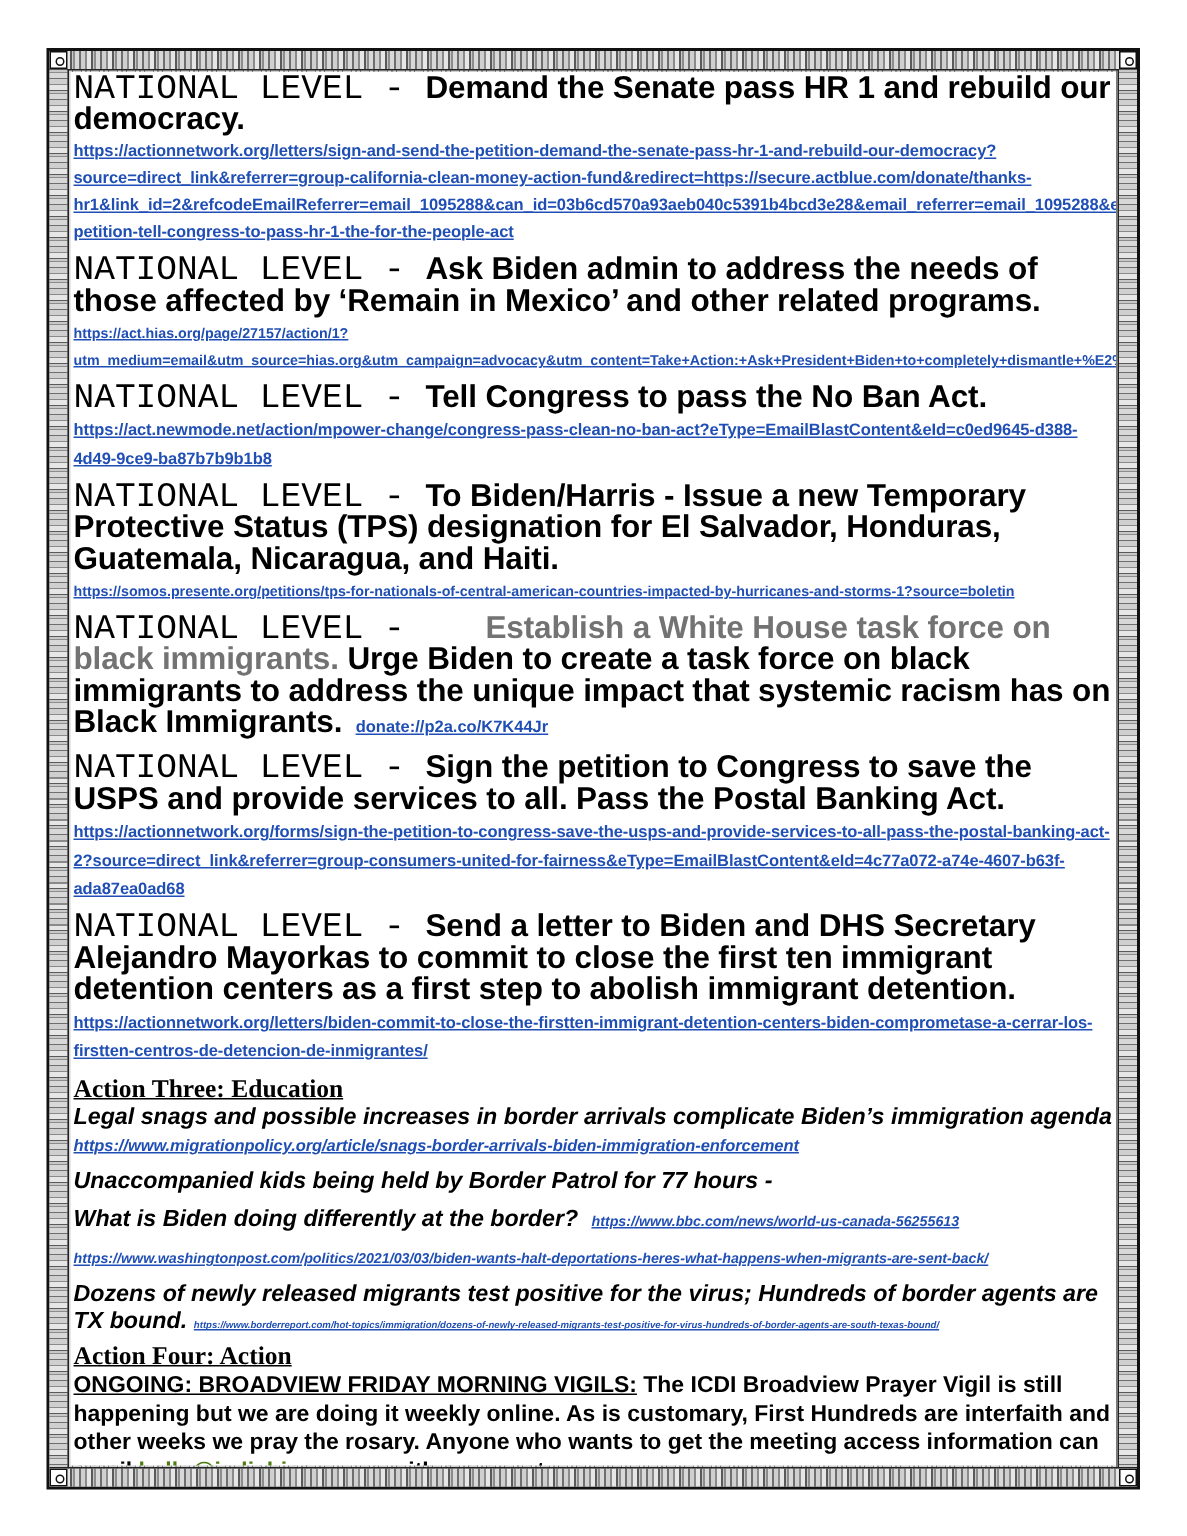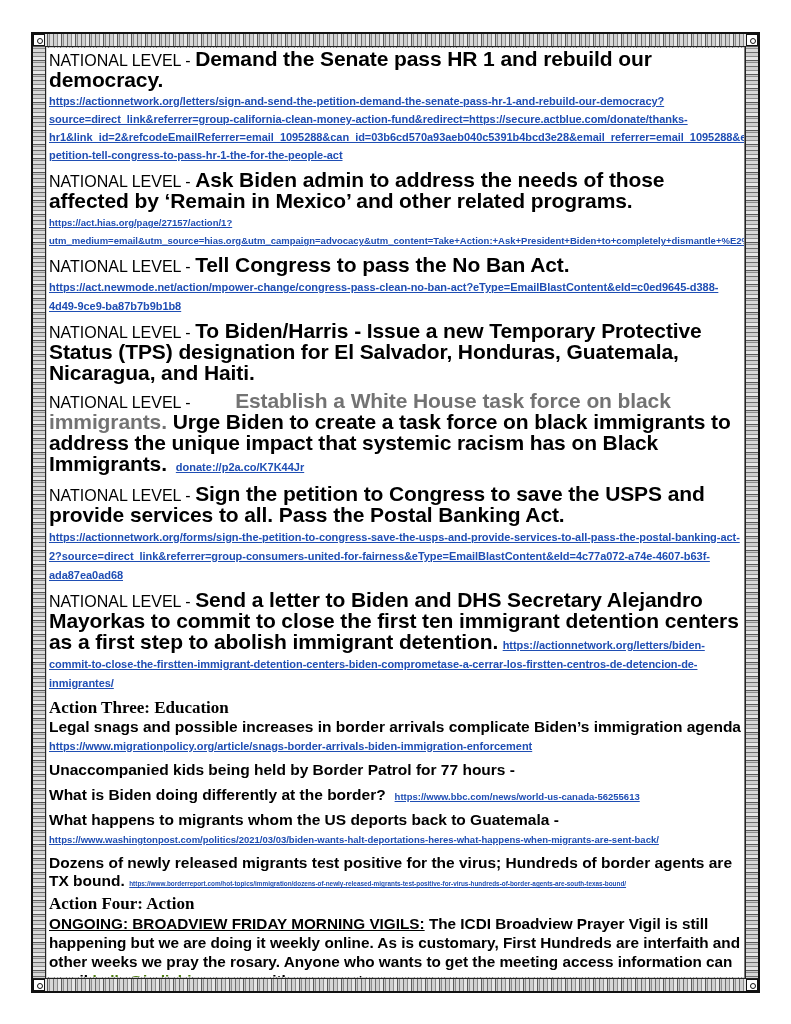--- a/index.html
+++ b/index.html
@@ -32,32 +32,32 @@
   }
   .corner span { position: absolute; left: 3px; top: 3px; width: 4px; height: 4px; border: 1px solid #111; border-radius: 50%; }
   .c-tl { left: 0; top: 0; } .c-tr { right: 0; top: 0; }
   .c-bl { left: 0; bottom: 0; } .c-br { right: 0; bottom: 0; }
   .content {
     position: absolute; left: 14px; right: 14px; top: 14px; bottom: 14px;
     background: #fff; padding: 1px 2px 0 2px; box-sizing: border-box; overflow: hidden;
     font-family: "Liberation Sans", sans-serif; color: #000;
   }
   .item { margin: 0 0 7px 0; }
-  .nl { font-family: Liberation Sans, sans-serif; font-size: 16px; font-weight: normal; }
+  .nl { font-family: Liberation Mono, monospace; font-size: 23px; font-weight: normal; }
   .title { font-family: "Liberation Sans", sans-serif; font-size: 21px; font-weight: bold; line-height: 19px; letter-spacing: -0.1px; }
   .title.slate { color: #737373; margin-left: 40px; }
   .line { line-height: 19px; }
   a, .link { color: #1f4eb4; text-decoration: underline; font-weight: bold; font-family: "Liberation Sans", sans-serif; }
   .link.small { font-size: 11px; line-height: 10.6px; letter-spacing: -0.05px; }
   .link.med { font-size: 9.5px; line-height: 12px; }
   .link.big { font-size: 11px; }
   .link.tiny { font-size: 6.4px; }
-  .section-h { font-family: "Liberation Serif", serif; font-weight: bold; font-size: 17px; line-height: 20px; margin-top: 0; }
+  .section-h { font-family: "Liberation Serif", serif; font-weight: bold; font-size: 17px; text-decoration: underline; line-height: 20px; margin-top: 0; }
   .edu-title { font-family: "Liberation Sans", sans-serif; font-weight: bold; font-size: 15.5px; line-height: 18px; }
-  .edu { margin-bottom: 7px; }
+  .edu { margin-bottom: 7px; font-style: italic; }
   .body-b { font-family: "Liberation Sans", sans-serif; font-weight: bold; font-size: 15.3px; line-height: 19px; }
   .u { text-decoration: underline; }
   .email { color: #4d7c0f; font-weight: bold; text-decoration: none; }
   .handle { color: #3b82f6; font-weight: normal; margin-top: 44px; }
   .thanks-gap { display: inline-block; width: 178px; }
 </style>
 </head>
 <body>
 
 <div class="frame">
@@ -96,20 +96,21 @@
       <div class="line">
         <span class="nl">NATIONAL LEVEL</span><span class="nl"> - </span><span class="title">Tell Congress to pass the No Ban Act.</span>
         <a class="link small">https://act.newmode.net/action/mpower-change/congress-pass-clean-no-ban-act?eType=EmailBlastContent&amp;eId=c0ed9645-d388-4d49-9ce9-ba87b7b9b1b8</a>
       </div>
     </div>
 
     <div class="item">
       <div class="line">
         <span class="nl">NATIONAL LEVEL</span><span class="nl"> - </span><span class="title">To Biden/Harris - Issue a new Temporary Protective Status (TPS) designation for El Salvador, Honduras, Guatemala, Nicaragua, and Haiti.</span>
       </div>
+      <a class="link med">https://somos.presente.org/petitions/tps-for-nationals-of-central-american-countries-impacted-by-hurricanes-and-storms-1?source=boletin</a>
     </div>
 
     <div class="item">
     </div>
 
     <div class="item">
       <div class="line">
         <span class="nl">NATIONAL LEVEL</span><span class="nl"> - </span><span class="title slate">Establish a White House task force on black immigrants.</span><span class="title"> Urge Biden to create a task force on black immigrants to address the unique impact that systemic racism has on Black Immigrants.</span>
         &nbsp;<a class="link big">donate://p2a.co/K7K44Jr</a>
       </div>
@@ -138,21 +139,20 @@
     <div class="edu">
     </div>
     <div class="edu">
       <div class="edu-title">Unaccompanied kids being held by Border Patrol for 77 hours -</div>
     </div>
     <div class="edu">
       <span class="edu-title">What is Biden doing differently at the border?</span>
       &nbsp;<a class="link med">https://www.bbc.com/news/world-us-canada-56255613</a>
     </div>
     <div class="edu">
-      <div class="edu-title">What happens to migrants whom the US deports back to Guatemala -</div>
       <a class="link med">https://www.washingtonpost.com/politics/2021/03/03/biden-wants-halt-deportations-heres-what-happens-when-migrants-are-sent-back/</a>
     </div>
     <div class="edu" style="margin-bottom:4px;">
       <span class="edu-title">Dozens of newly released migrants test positive for the virus; Hundreds of border agents are TX bound.</span>
       <a class="link tiny">https://www.borderreport.com/hot-topics/immigration/dozens-of-newly-released-migrants-test-positive-for-virus-hundreds-of-border-agents-are-south-texas-bound/</a>
     </div>
 
     <div class="section-h">Action Four: Action</div>
     <div class="body-b" style="margin-bottom:8px;">
       <span class="u">ONGOING: BROADVIEW FRIDAY MORNING VIGILS:</span><span>  The ICDI Broadview Prayer Vigil is still happening but we are doing it weekly online.  As is customary, First Hundreds are interfaith and other weeks we pray the rosary. Anyone who wants to get the meeting access information can email </span><a class="email">hello@icdichicago.org</a><span> with a request</span>

